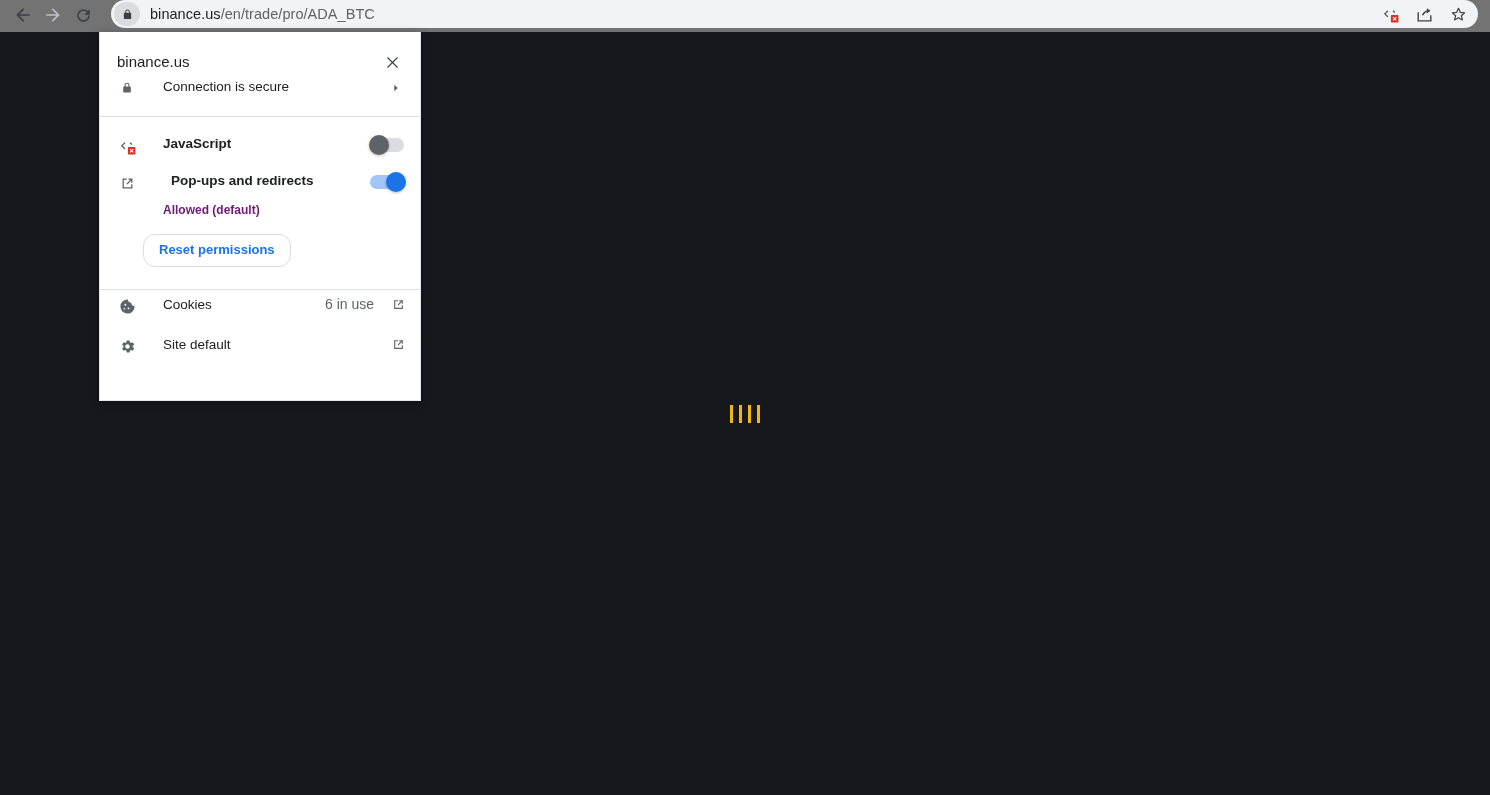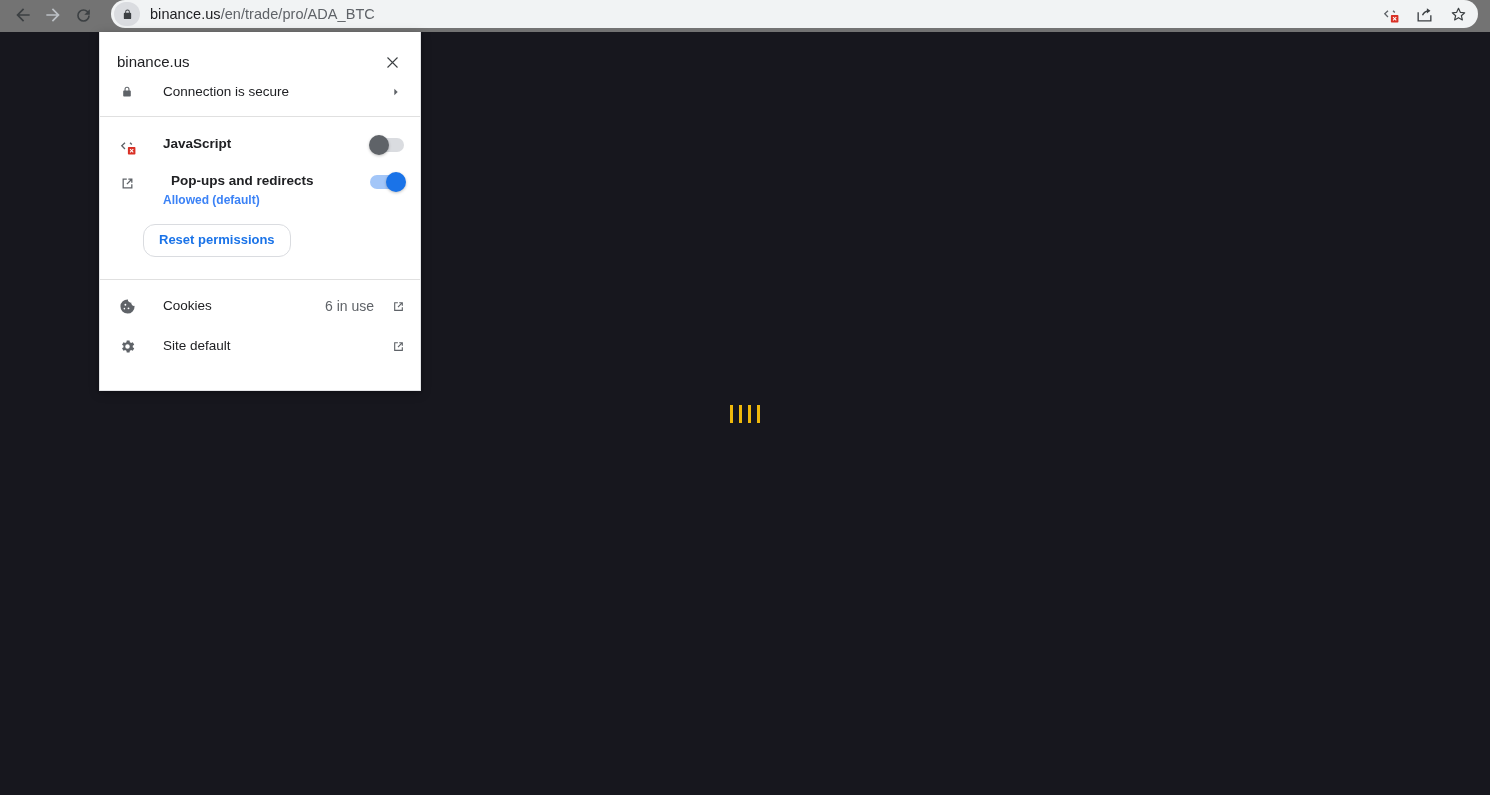--- a/index.html
+++ b/index.html
@@ -143,21 +143,21 @@
     width: 24px;
     height: 24px;
     display: flex;
     align-items: center;
     justify-content: center;
     border-radius: 50%;
   }
 
   .bubble-row {
     display: flex;
-    align-items: center;
+    align-items: flex-start;
     padding: 0 14px 0 17px;
     min-height: 40px;
   }
   .row-icon {
     width: 20px;
     height: 20px;
     flex: 0 0 20px;
     display: flex;
     align-items: center;
     justify-content: center;
@@ -165,23 +165,23 @@
   }
   .row-label {
     flex: 1 1 auto;
     margin-left: 26px;
     font-size: 13.5px;
     color: #202124;
     line-height: 18px;
   }
   .row-sublabel {
     font-size: 12px;
-    color: #3b82f6;
+    color: #701a75;
     line-height: 16px;
-    margin-top: 2px;
+    margin-top: 12px;
   }
   .row-trailing-text {
     font-size: 14px;
     color: #5f6368;
     margin-right: 16px;
     white-space: nowrap;
   }
 
   .connection-row { padding-top: 2px; padding-bottom: 10px; }
 

